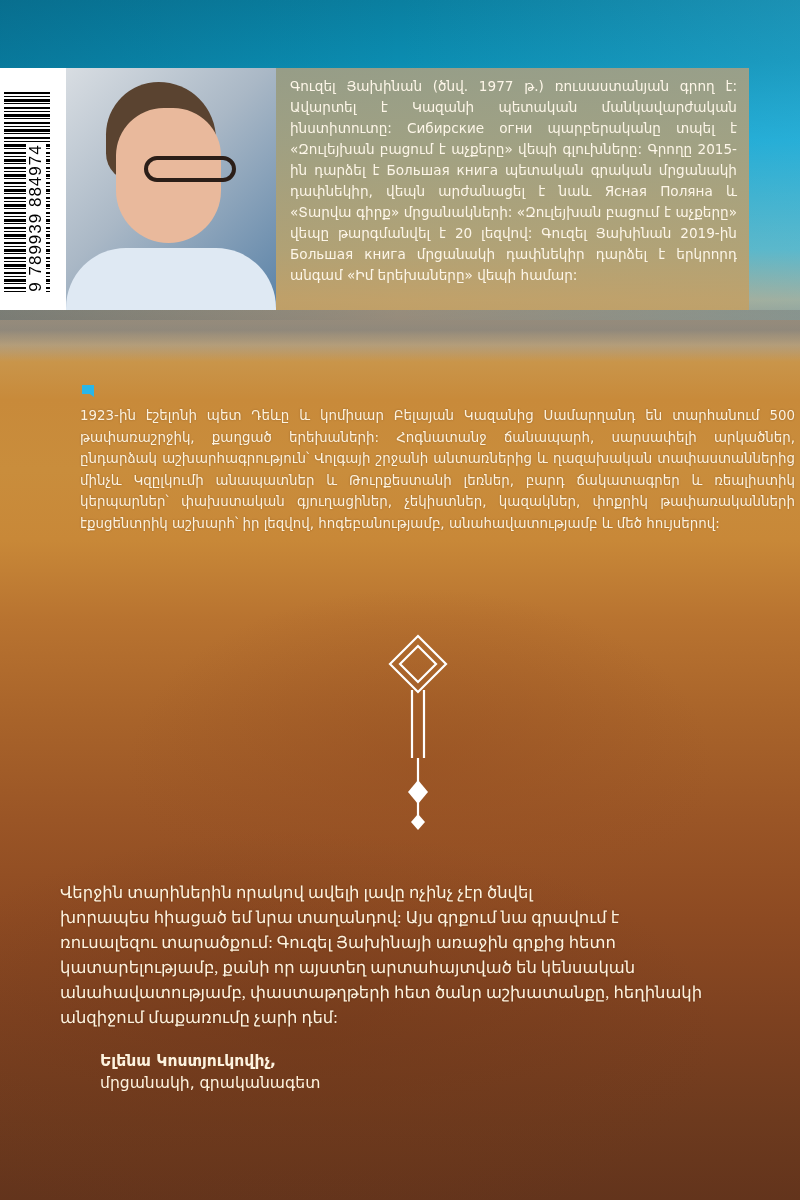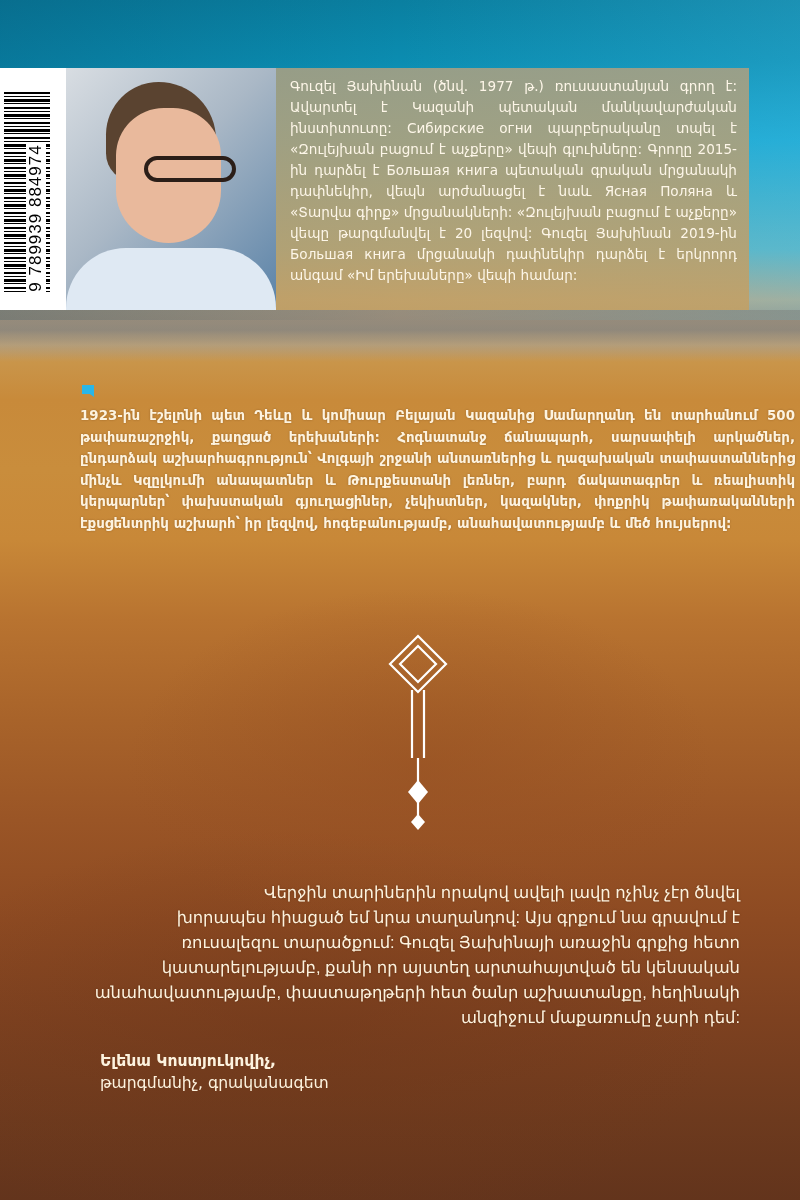--- a/index.html
+++ b/index.html
@@ -104,30 +104,29 @@
       position: absolute; left: 82px; top: 385px; width: 12px; height: 12px;
       background: #29b6e8;
       clip-path: polygon(0 0, 100% 0, 100% 100%, 65% 75%, 0 75%);
     }
     .synopsis {
       position: absolute; left: 80px; top: 405px; width: 715px;
       font-family: "DejaVu Sans", sans-serif;
       font-size: 13.4px; line-height: 21.5px; color: #fdf3df;
       text-align: justify;
       text-shadow: 0 0 2px rgba(80,40,10,0.4);
-      font-weight: bold;
     }
     .ornament {
       position: absolute; left: 378px; top: 632px; width: 80px; height: 200px;
     }
     .review {
       position: absolute; left: 60px; top: 880px; width: 680px;
-      font-family: Liberation Sans, sans-serif;
+      font-family: Liberation Serif, serif;
       font-size: 16.4px; line-height: 25px; color: #fdf3df;
-      text-align: right;
+      text-align: left;
       text-shadow: 0 0 2px rgba(60,30,10,0.4);
     }
     .author {
       position: absolute; left: 100px; top: 1050px; width: 600px;
       text-align: left; color: #fdf3df;
       font-family: "DejaVu Sans", sans-serif;
     }
     .author-name { font-size: 15.6px; font-weight: bold; line-height: 22px; }
     .author-role { font-size: 15.6px; line-height: 22px; }
   </style>
@@ -176,15 +175,15 @@
     <div>Վերջին տարիներին որակով ավելի լավը ոչինչ չէր ծնվել</div>
     <div>խորապես հիացած եմ նրա տաղանդով: Այս գրքում նա գրավում է</div>
     <div>ռուսալեզու տարածքում: Գուզել Յախինայի առաջին գրքից հետո</div>
     <div>կատարելությամբ, քանի որ այստեղ արտահայտված են կենսական</div>
     <div>անահավատությամբ, փաստաթղթերի հետ ծանր աշխատանքը, հեղինակի</div>
     <div>անզիջում մաքառումը չարի դեմ:</div>
   </div>
 
   <div class="author">
     <div class="author-name">Ելենա Կոստյուկովիչ,</div>
-    <div class="author-role">թարգմանիչ, գրականագետ</div>
+    <div class="author-role">մրցանակի, գրականագետ</div>
   </div>
 </div>
 
 </body></html>

